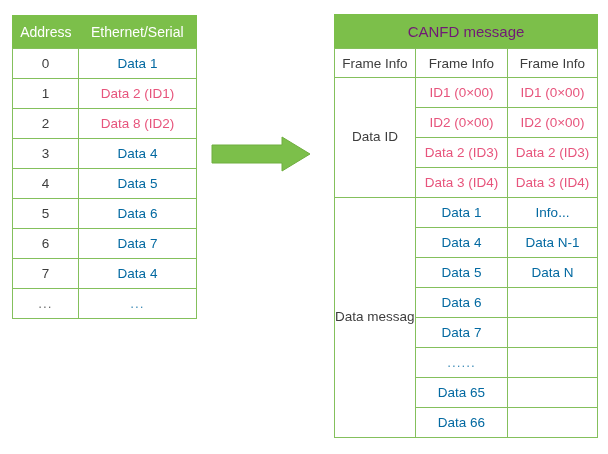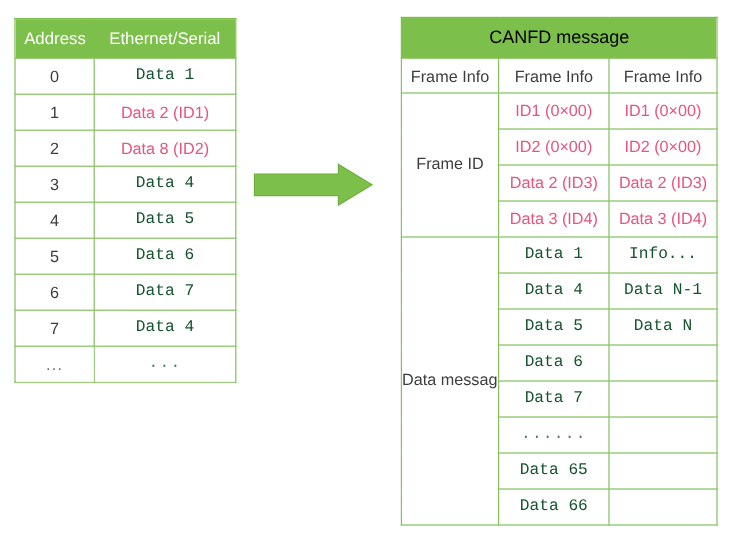--- a/index.html
+++ b/index.html
@@ -42,28 +42,28 @@
     font-size: 14px;
   }
   .head-split { display: flex; width: 100%; }
   .head-split span { display: block; text-align: center; }
   .hs-1 { width: 66px; }
   .hs-2 { width: 118px; }
 
   tr.body-row td { height: 29px; background: #ffffff; }
 
   .t-dark  { color: #3d3d3d; }
-  .t-green { color: #14532d; font-family: Liberation Mono, monospace; }
+  .t-green { color: #0369a1; }
   .t-pink  { color: #e7547c; }
   .t-dim   { opacity: 0.75; font-size: 12px; letter-spacing: 1px; }
 
   
   tr.title-row td {
     background: #7cbf4a;
-    color: #000000;
+    color: #701a75;
     border: 1px solid #7cbf4a;
     border-bottom: 1px solid #84c05c;
     height: 33px;
     font-size: 15px;
   }
   tr.frameinfo-row td { height: 28px; color: #3d3d3d; }
   tr.r30 td { height: 29px; }
   td.span-label {
     color: #3d3d3d;
     white-space: normal;
@@ -145,21 +145,21 @@
     <tbody>
       <tr class="title-row">
         <td colspan="3">CANFD message</td>
       </tr>
       <tr class="frameinfo-row">
         <td>Frame Info</td>
         <td>Frame Info</td>
         <td>Frame Info</td>
       </tr>
       <tr class="r30">
-        <td rowspan="4" class="span-label">Frame ID</td>
+        <td rowspan="4" class="span-label">Data ID</td>
         <td class="t-pink">ID1 (0×00)</td>
         <td class="t-pink">ID1 (0×00)</td>
       </tr>
       <tr class="r30">
         <td class="t-pink">ID2 (0×00)</td>
         <td class="t-pink">ID2 (0×00)</td>
       </tr>
       <tr class="r30">
         <td class="t-pink">Data 2 (ID3)</td>
         <td class="t-pink">Data 2 (ID3)</td>

